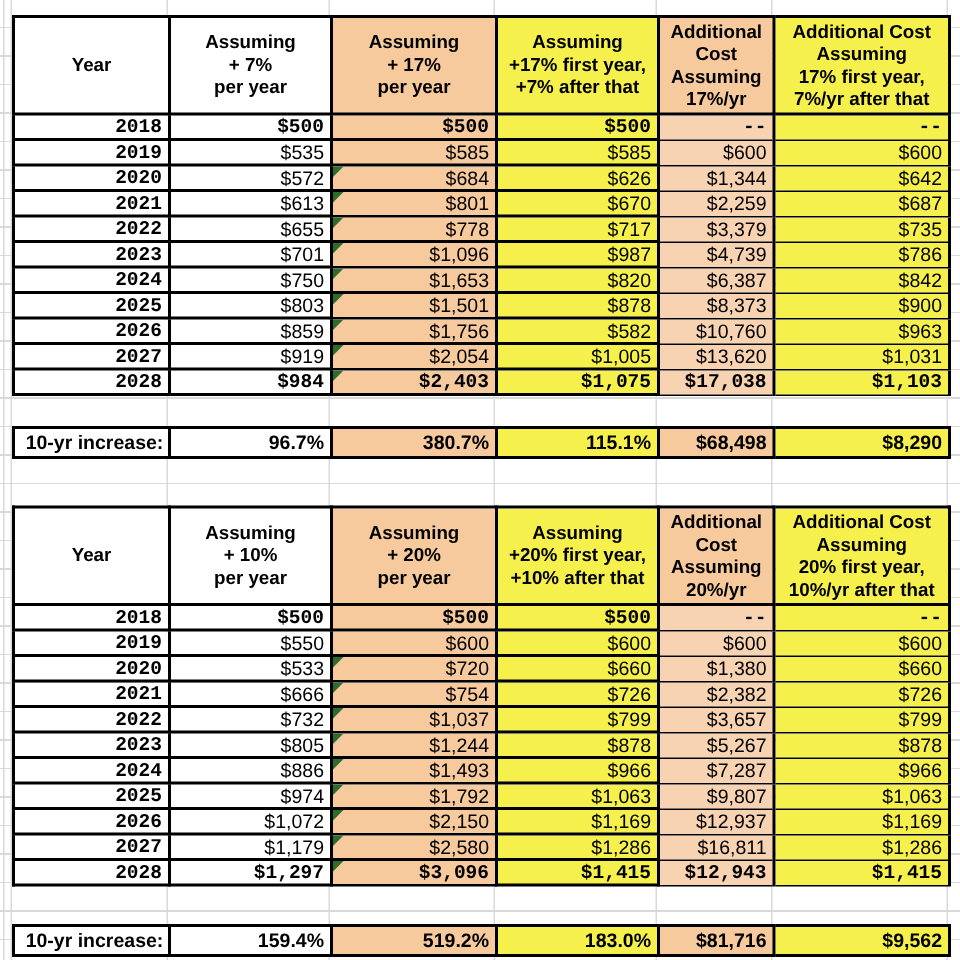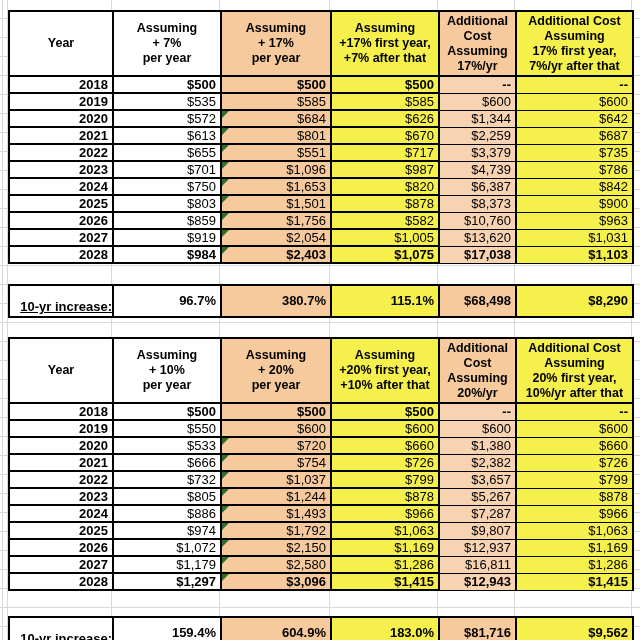--- a/index.html
+++ b/index.html
@@ -25,28 +25,28 @@
   }
   td{
     border:2px solid #000;background:#fff;text-align:right;
     padding:0 4px 0 0;height:15px;line-height:15px;overflow:hidden;
   }
   thead tr{height:65px;}
   td.thin{border-top-width:1px;border-bottom-width:1px;}
   .bg-o{background:#f6ca9c;}
   .bg-ol{background:#f8d3b2;}
   .bg-y{background:#f5f04b;}
-  .bold{font-weight:bold;}
+  .bold{font-weight:bold;font-family:Liberation Mono, monospace;}
   td.tri{position:relative;}
   td.tri::after{
     content:"";position:absolute;left:0;top:0;width:0;height:0;
     border-top:7px solid #2e6b2e;border-right:7px solid transparent;
   }
   table.strip td{font-weight:bold;height:18px;line-height:18px;}
-  table.strip td.label{text-align:right;padding:12px 0 0 4px;text-decoration:underline;}
+  table.strip td.label{text-align:center;padding:0 0 0 4px;}
 </style>
 </head>
 <body>
 
 <div class="sheet">
   <div class="hgrid"></div>
   <div class="vline" style="left:2px"></div>
   <div class="vline" style="left:7px"></div>
   <div class="vline" style="left:111px"></div>
   <div class="vline" style="left:219px"></div>
@@ -115,21 +115,21 @@
           <td class="bold">2021</td>
           <td class="">$613</td>
           <td class="bg-o tri">$801</td>
           <td class="bg-y">$670</td>
           <td class="bg-ol  thin bg-ol">$2,259</td>
           <td class="bg-y thin">$687</td>
         </tr>
         <tr>
           <td class="bold">2022</td>
           <td class="">$655</td>
-          <td class="bg-o tri">$551</td>
+          <td class="bg-o tri">$778</td>
           <td class="bg-y">$717</td>
           <td class="bg-ol  thin bg-ol">$3,379</td>
           <td class="bg-y thin">$735</td>
         </tr>
         <tr>
           <td class="bold">2023</td>
           <td class="">$701</td>
           <td class="bg-o tri">$1,096</td>
           <td class="bg-y">$987</td>
           <td class="bg-ol  thin bg-ol">$4,739</td>
@@ -328,20 +328,20 @@
         <col style="width:108px">
         <col style="width:110px">
       <col style="width:108px">
         <col style="width:77px">
         <col style="width:117px">
     </colgroup>
   <tbody>
         <tr>
           <td class="label">10-yr increase:</td>
           <td class="">159.4%</td>
-          <td class="bg-o">604.9%</td>
+          <td class="bg-o">519.2%</td>
           <td class="bg-y">183.0%</td>
           <td class="bg-o">$81,716</td>
           <td class="bg-y">$9,562</td>
         </tr>
       </tbody>
     </table>
 </div>
 
 </body></html>

